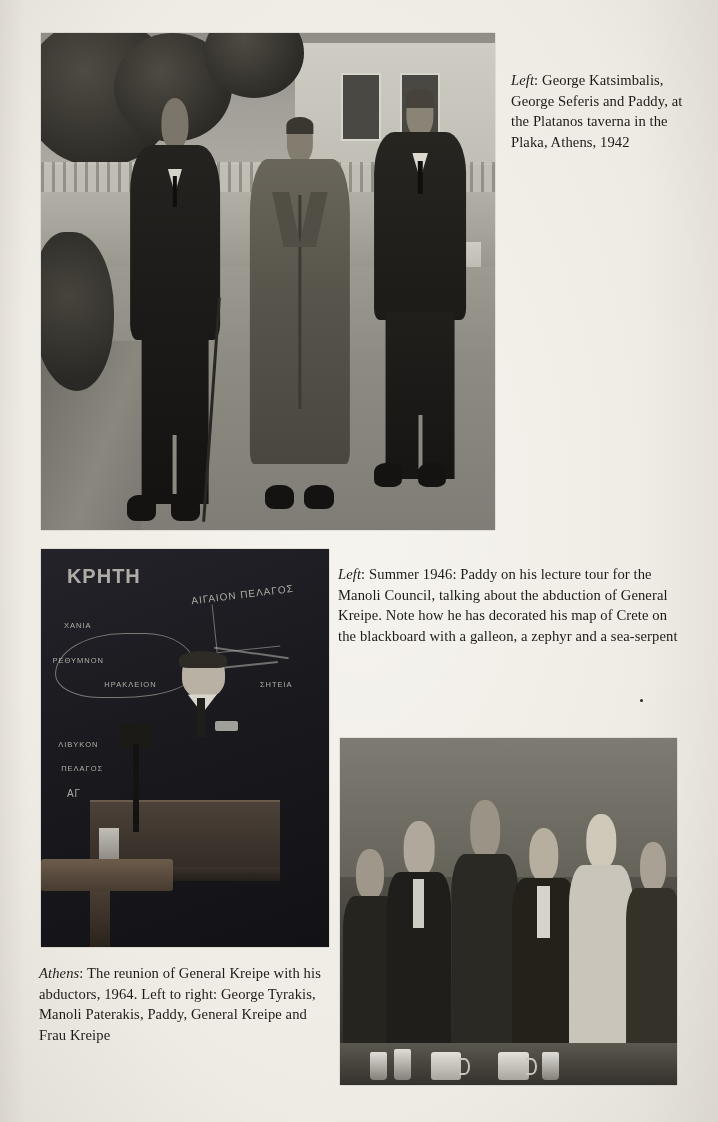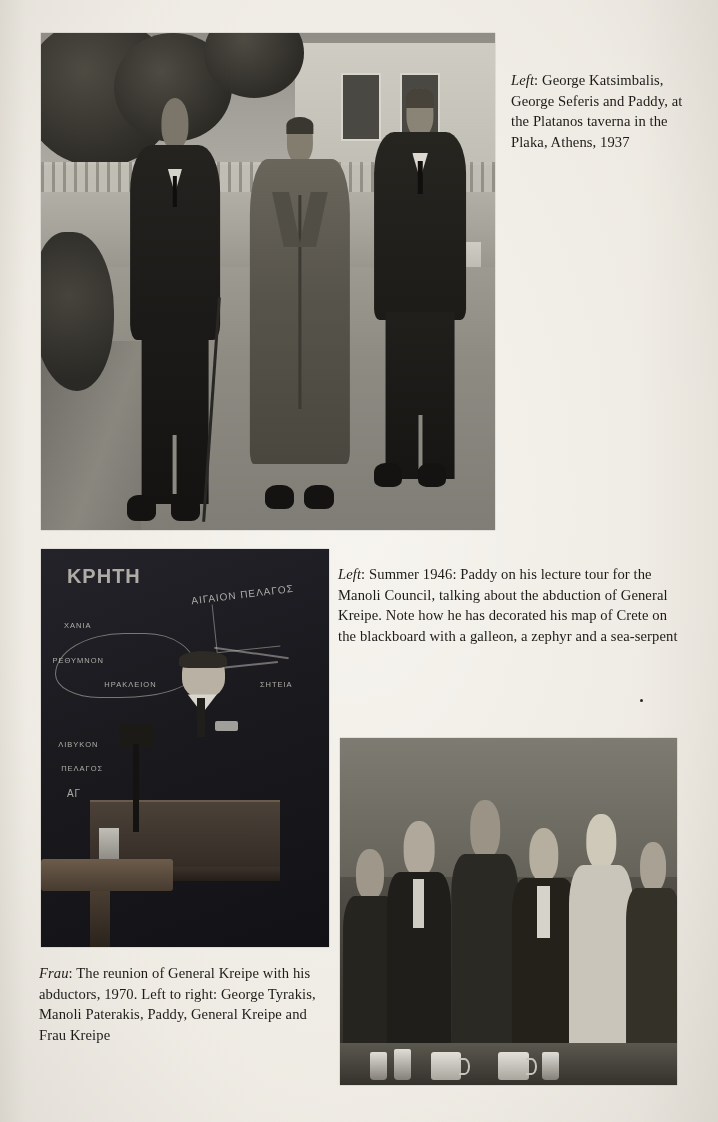--- a/index.html
+++ b/index.html
@@ -419,21 +419,21 @@
       <div class="leg-gap"></div>
     </div>
     <div class="m-shoe s1"></div>
     <div class="m-shoe s2"></div>
   </div>
 
   <div class="grain"></div>
 </div>
 
 <div class="caption" id="caption-taverna" style="left:511px; top:70px; width:178px;">
-  <em>Left</em><span>: George Katsimbalis, George Seferis and Paddy, at the Platanos taverna in the Plaka, Athens, 1937</span>
+  <em>Left</em><span>: George Katsimbalis, George Seferis and Paddy, at the Platanos taverna in the Plaka, Athens, 1942</span>
 </div>
 
 <div class="photo" id="photo-lecture">
   <div class="p2-board"></div>
 
   <span class="chalk chalk-title" style="left:9%; top:4%;">ΚΡΗΤΗ</span>
   <span class="chalk chalk-sm" style="left:52%; top:10%; transform:rotate(-7deg);">ΑΙΓΑΙΟΝ ΠΕΛΑΓΟΣ</span>
   <span class="chalk chalk-xs" style="left:8%; top:18%;">ΧΑΝΙΑ</span>
   <span class="chalk chalk-xs" style="left:4%; top:27%;">ΡΕΘΥΜΝΟΝ</span>
   <span class="chalk chalk-xs" style="left:22%; top:33%;">ΗΡΑΚΛΕΙΟΝ</span>
@@ -509,14 +509,14 @@
   <div class="p3-glass" style="left:9%; width:5%; height:8%;"></div>
   <div class="p3-glass" style="left:16%; width:5%; height:9%;"></div>
   <div class="p3-mug" style="left:27%; width:9%; height:8%;"></div>
   <div class="p3-mug" style="left:47%; width:9%; height:8%;"></div>
   <div class="p3-glass" style="left:60%; width:5%; height:8%;"></div>
 
   <div class="grain"></div>
 </div>
 
 <div class="caption" id="caption-reunion" style="left:39px; top:963px; width:290px;">
-  <em>Frau</em><span>: The reunion of General Kreipe with his abductors, 1970. Left to right: George Tyrakis, Manoli Paterakis, Paddy, General Kreipe and Frau Kreipe</span>
+  <em>Athens</em><span>: The reunion of General Kreipe with his abductors, 1964. Left to right: George Tyrakis, Manoli Paterakis, Paddy, General Kreipe and Frau Kreipe</span>
 </div>
 
 </body></html>

